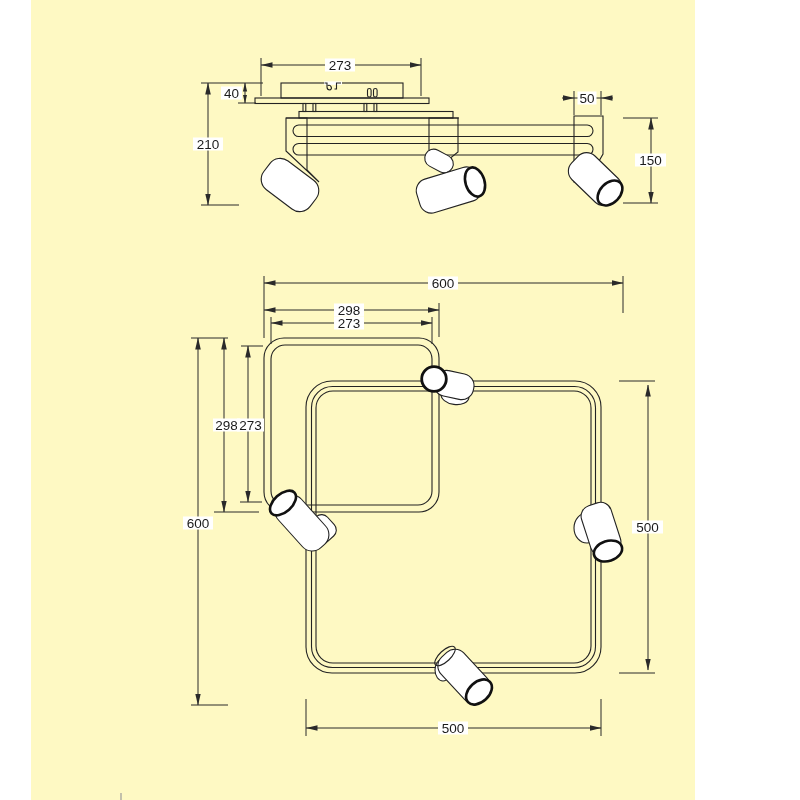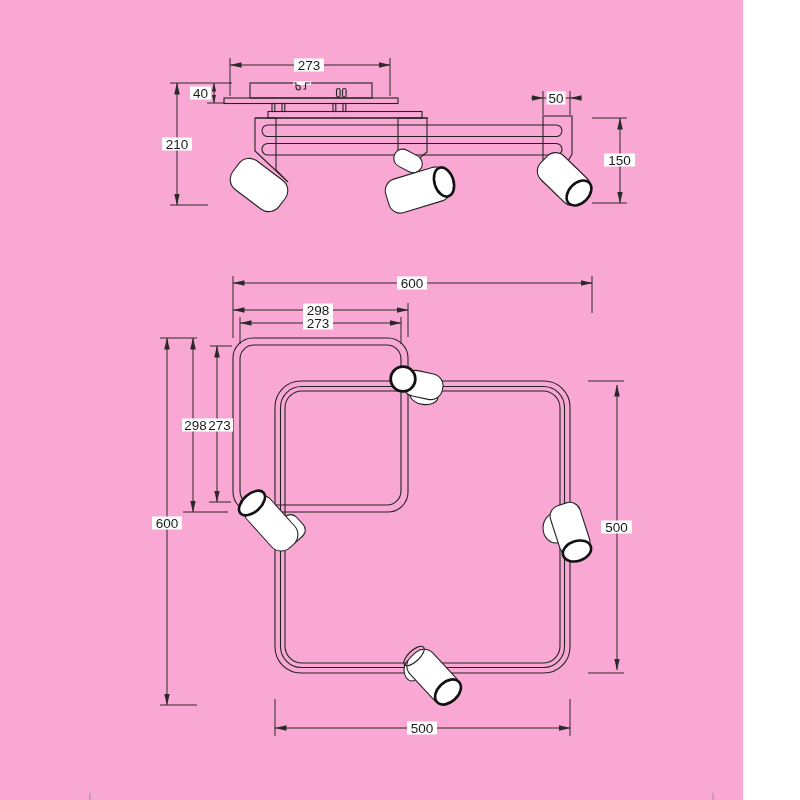--- a/index.html
+++ b/index.html
@@ -1,16 +1,16 @@
 <!DOCTYPE html>
 <html><head>
 <meta charset="utf-8">
 <style>
   html,body{margin:0;padding:0;background:#fff;}
-  .canvas{position:relative;width:743px;height:800px;background:#f9a8d4;overflow:hidden;}
+  .canvas{position:relative;width:664px;height:800px;background:#fef9c3;overflow:hidden;margin-left:31px;}
   svg{display:block;}
   .ln{stroke:#232323;stroke-width:1.1;fill:none;}
   .wf{stroke:#232323;stroke-width:1.1;fill:#ffffff;}
   .bold{stroke:#111111;stroke-width:2.6;fill:#ffffff;}
   .boldc{stroke:#111111;stroke-width:2.8;fill:#ffffff;}
   .dim{stroke:#2a2a2a;stroke-width:1;fill:none;}
   .ext{stroke:#2a2a2a;stroke-width:1;fill:none;}
   .lblbg{fill:#ffffff;}
   .lbl{font-family:"Liberation Sans",sans-serif;font-size:13.5px;fill:#1a1a1a;text-anchor:middle;dominant-baseline:central;}
   .crop{stroke:#9a9a9a;stroke-width:1.2;fill:none;}

